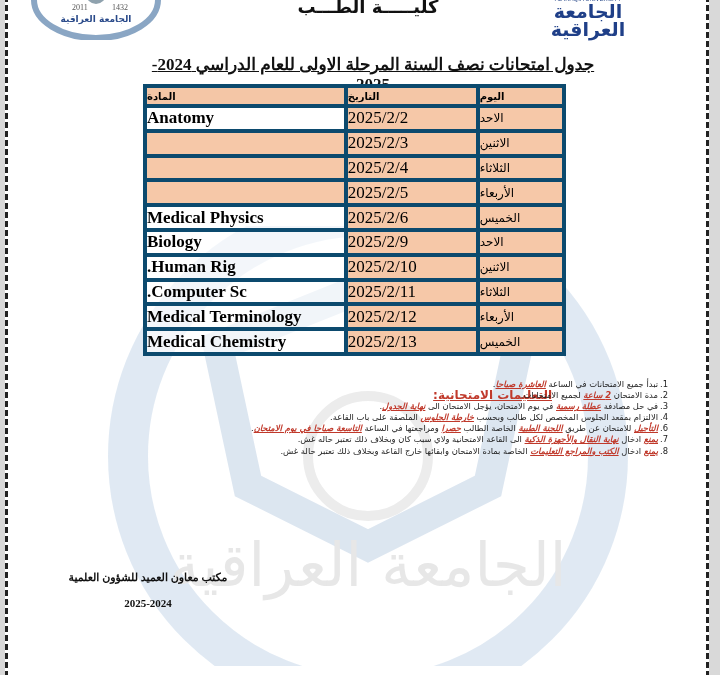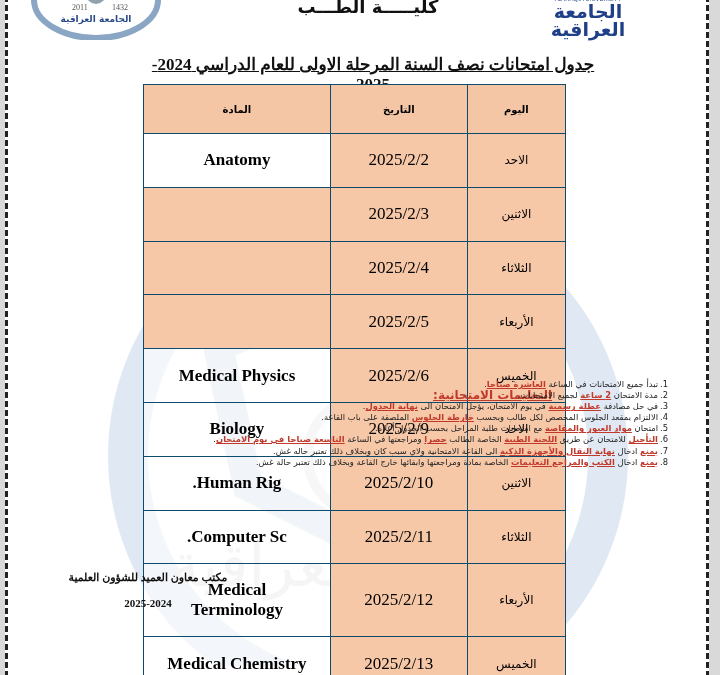--- a/index.html
+++ b/index.html
@@ -34,21 +34,21 @@
   .doc-title {
     position:absolute; left:140px; top:58px; width:450px; text-align:center;
     direction:rtl; font-weight:bold; font-size:17px; color:#111;
     text-decoration:underline;
   }
   table.schedule {
     position:absolute; left:135px; top:88px; width:423px;
     border-collapse:collapse; direction:rtl;
   }
   table.schedule td, table.schedule th {
-    border:1px solid #0c4a6e; height:20.8px; padding:16px; text-align:center;
+    border:4px solid #0c4a6e; height:20.8px; padding:0; text-align:left;
   }
   table.schedule th {
     background:#f4c6a6; font-family:"DejaVu Sans", sans-serif; font-size:10px; font-weight:bold; height:16px;
   }
   .c-day { width:88px; background:#f6c8a8; font-family:"DejaVu Sans", sans-serif; font-size:12px; }
   .c-date { width:136px; background:#f6c8a8; font-size:17px; }
   .c-subj { width:211px; font-size:17px; font-weight:bold; background:rgba(255,255,255,0.6); }
   .c-subj.empty { background:#f6c8a8; }
   .instr-title {
     position:absolute; right:154px; top:352px; direction:rtl;
@@ -56,21 +56,21 @@
     text-decoration:underline;
     margin-top:40px;
   }
   ol.instr {
     position:absolute; right:12px; top:383px; width:560px; margin:0; padding:0 18px 0 0;
     direction:rtl; font-family:"DejaVu Sans", sans-serif; font-size:8.4px; line-height:11.1px; color:#222;
     list-style:none;
   }
   ol.instr li { white-space:nowrap; }
   ol.instr .num { display:inline-block; width:16px; text-align:left; margin-left:2px; }
-  .hl { color:#c0392b; font-weight:bold; text-decoration:underline; }
+  .hl { color:#c0392b; font-weight:bold; text-decoration:underline;font-style:italic; }
   .footer {
     position:absolute; left:30px; top:568px; width:220px; text-align:center; direction:rtl;
     font-weight:bold; font-size:11px; line-height:26px; color:#111;
   }
 </style>
 </head>
 <body>
 
 <div class="page">
 
@@ -164,23 +164,22 @@
     </tbody>
   </table>
 
   <div class="instr-title">التعليمات الامتحانية:</div>
 
   <ol class="instr" id="instr-list">
       <li><span class="num">1.</span><span>تبدأ جميع الامتحانات في الساعة </span><span class="hl">العاشرة صباحا</span><span>.</span></li>
       <li><span class="num">2.</span><span>مدة الامتحان </span><span class="hl">2 ساعة</span><span> لجميع الامتحانات.</span></li>
       <li><span class="num">3.</span><span>في حل مصادفة </span><span class="hl">عطلة رسمية</span><span> في يوم الامتحان، يؤجل الامتحان الى </span><span class="hl">نهاية الجدول</span><span>.</span></li>
       <li><span class="num">4.</span><span>الالتزام بمقعد الجلوس المخصص لكل طالب وبحسب </span><span class="hl">خارطة الجلوس</span><span> الملصقة على باب القاعة.</span></li>
-      <li><span class="num">5.</span><span>امتحان </span><span class="hl">مواد العبور والمقاصة</span><span> مع امتحانات طلبة المراحل بحسب الجدول أعلاه.</span></li>
       <li><span class="num">6.</span><span class="hl">التأجيل</span><span> للامتحان عن طريق </span><span class="hl">اللجنة الطبية</span><span> الخاصة الطالب </span><span class="hl">حصرا</span><span> ومراجعتها في الساعة </span><span class="hl">التاسعة صباحا في يوم الامتحان</span><span>.</span></li>
       <li><span class="num">7.</span><span class="hl">يمنع</span><span> ادخال </span><span class="hl">نهاية النقال والأجهزة الذكية</span><span> الى القاعة الامتحانية ولاي سبب كان وبخلاف ذلك تعتبر حاله غش.</span></li>
-      <li><span class="num">8.</span><span class="hl">يمنع</span><span> ادخال </span><span class="hl">الكتب والمراجع التعليمات</span><span> الخاصة بمادة ومراجعتها وابقائها خارج القاعة وبخلاف ذلك تعتبر حالة غش.</span></li>
+      <li><span class="num">8.</span><span class="hl">يمنع</span><span> ادخال </span><span class="hl">الكتب والمراجع التعليمات</span><span> الخاصة بمادة الامتحان وابقائها خارج القاعة وبخلاف ذلك تعتبر حالة غش.</span></li>
     </ol>
 
   <div class="footer">
     <div>مكتب معاون العميد للشؤون العلمية</div>
     <div>2025-2024</div>
   </div>
 </div>
 
 </body></html>

